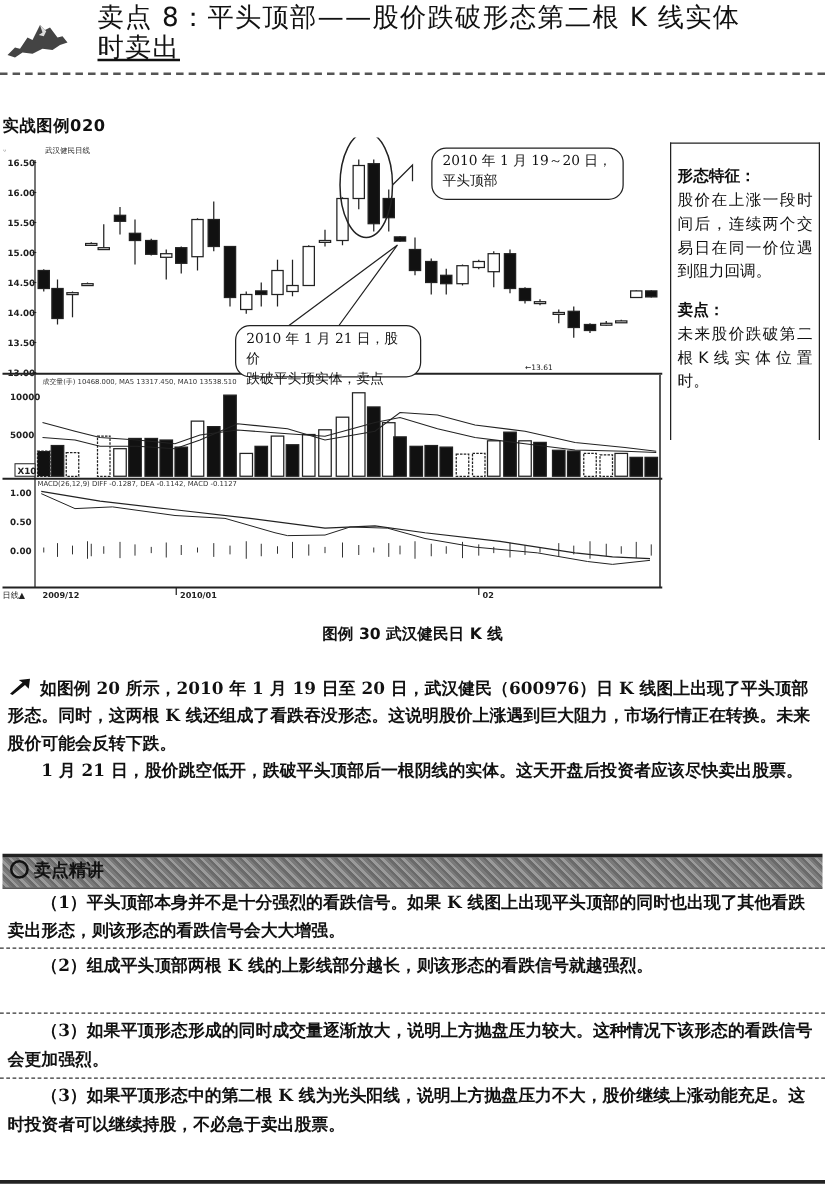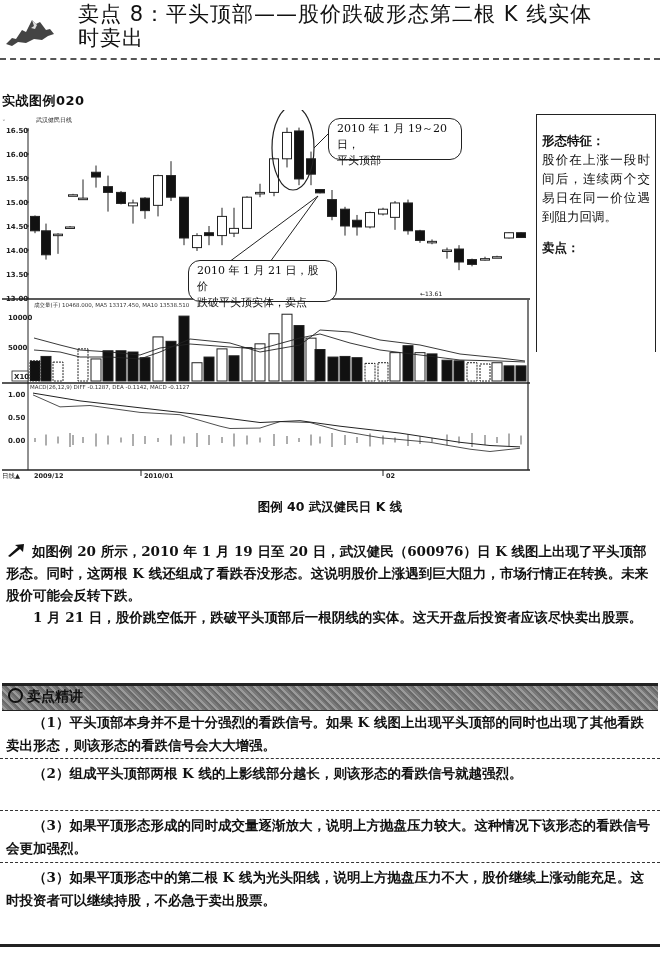--- a/index.html
+++ b/index.html
@@ -1,19 +1,19 @@
 <!DOCTYPE html>
 <html><head>
 <meta charset="utf-8">
 <style>
   html,body{margin:0;padding:0;background:#fff;}
   body{width:660px;height:955px;position:relative;overflow:hidden;font-family:"DejaVu Serif","Liberation Serif",serif;color:#111;}
   .abs{position:absolute;}
   .title{left:78px;top:2px;font-family:"DejaVu Sans","Liberation Sans",sans-serif;font-size:21px;line-height:24px;letter-spacing:1px;color:#111;}
-  .title .l2{display:block;}
+  .title .l2{display:block;text-decoration:underline;}
   .title-rule{left:0;top:58px;width:660px;height:0;border-top:2px dashed #555;}
   .logo{left:4px;top:14px;width:52px;height:34px;}
   .fig-label{left:2px;top:92px;font-family:"DejaVu Sans","Liberation Sans",sans-serif;font-weight:bold;font-size:13px;letter-spacing:0.5px;}
   .chart-wrap{left:0;top:110px;width:530px;height:380px;}
   .side-box{left:536px;top:114px;width:120px;height:238px;border:1.5px solid #222;border-bottom:none;padding:16px 5px;box-sizing:border-box;font-size:12.5px;line-height:19px;font-family:"DejaVu Sans","Liberation Sans",sans-serif;}
   .side-box .h{font-weight:bold;}
   .side-box p{margin:0;text-align:justify;}
   .caption{left:0;top:499px;width:660px;text-align:center;font-size:12.5px;font-weight:bold;font-family:"DejaVu Sans","Liberation Sans",sans-serif;}
   .para{left:6px;width:650px;font-size:13.5px;line-height:22px;font-weight:bold;}
   .para p{margin:0;}
@@ -261,38 +261,39 @@
     <line x1="141" y1="470" x2="141" y2="476" stroke="#222"></line>
     <line x1="383" y1="470" x2="383" y2="476" stroke="#222"></line>
     <text x="420" y="296" font-size="6" fill="#222">←13.61</text>
 
     <ellipse cx="293" cy="148" rx="21" ry="42" fill="none" stroke="#222" stroke-width="1.2"></ellipse>
 
     <polyline points="314,148 330,132 330,145" fill="#fff" stroke="#222" stroke-width="1"></polyline>
 
     <polyline points="229,262 318,196 270,262" fill="none" stroke="#222" stroke-width="1"></polyline>
   </svg>
-  <div class="callout" style="left:328px;top:8px;width:134px;height:42px;">
+  <div class="callout" style="left:345px;top:8px;width:154px;height:42px;">
     <div>2010 年 1 月 19～20 日，</div>
     <div>平头顶部</div>
   </div>
   <div class="callout" style="left:188px;top:150px;width:149px;height:42px;">
     <div>2010 年 1 月 21 日，股价</div>
     <div>跌破平头顶实体，卖点</div>
   </div>
 </div>
 
 <div class="abs side-box">
   <p class="h">形态特征：</p>
   <p>股价在上涨一段时间后，连续两个交易日在同一价位遇到阻力回调。</p>
   <p style="height:12px"></p>
   <p class="h">卖点：</p>
-</div>
-
-<div class="abs caption">图例 40    武汉健民日 K 线</div>
+  <p>未来股价跌破第二根K线实体位置时。</p>
+</div>
+
+<div class="abs caption">图例 30    武汉健民日 K 线</div>
 
 <div class="abs para" style="top:540px;">
   <p>
     <svg class="arrow-ic" viewBox="0 0 20 14">
         <path d="M2 13 L12 4 L9 2 L18 1 L17 9 L14 6 L4 14 Z" fill="#111"></path>
       </svg><span>如图例 20 所示，2010 年 1 月 19 日至 20 日，武汉健民（600976）日 K 线图上出现了平头顶部形态。同时，这两根 K 线还组成了看跌吞没形态。这说明股价上涨遇到巨大阻力，市场行情正在转换。未来股价可能会反转下跌。</span>
   </p>
   <p style="text-indent:2em;">1 月 21 日，股价跳空低开，跌破平头顶部后一根阴线的实体。这天开盘后投资者应该尽快卖出股票。</p>
 </div>
 

